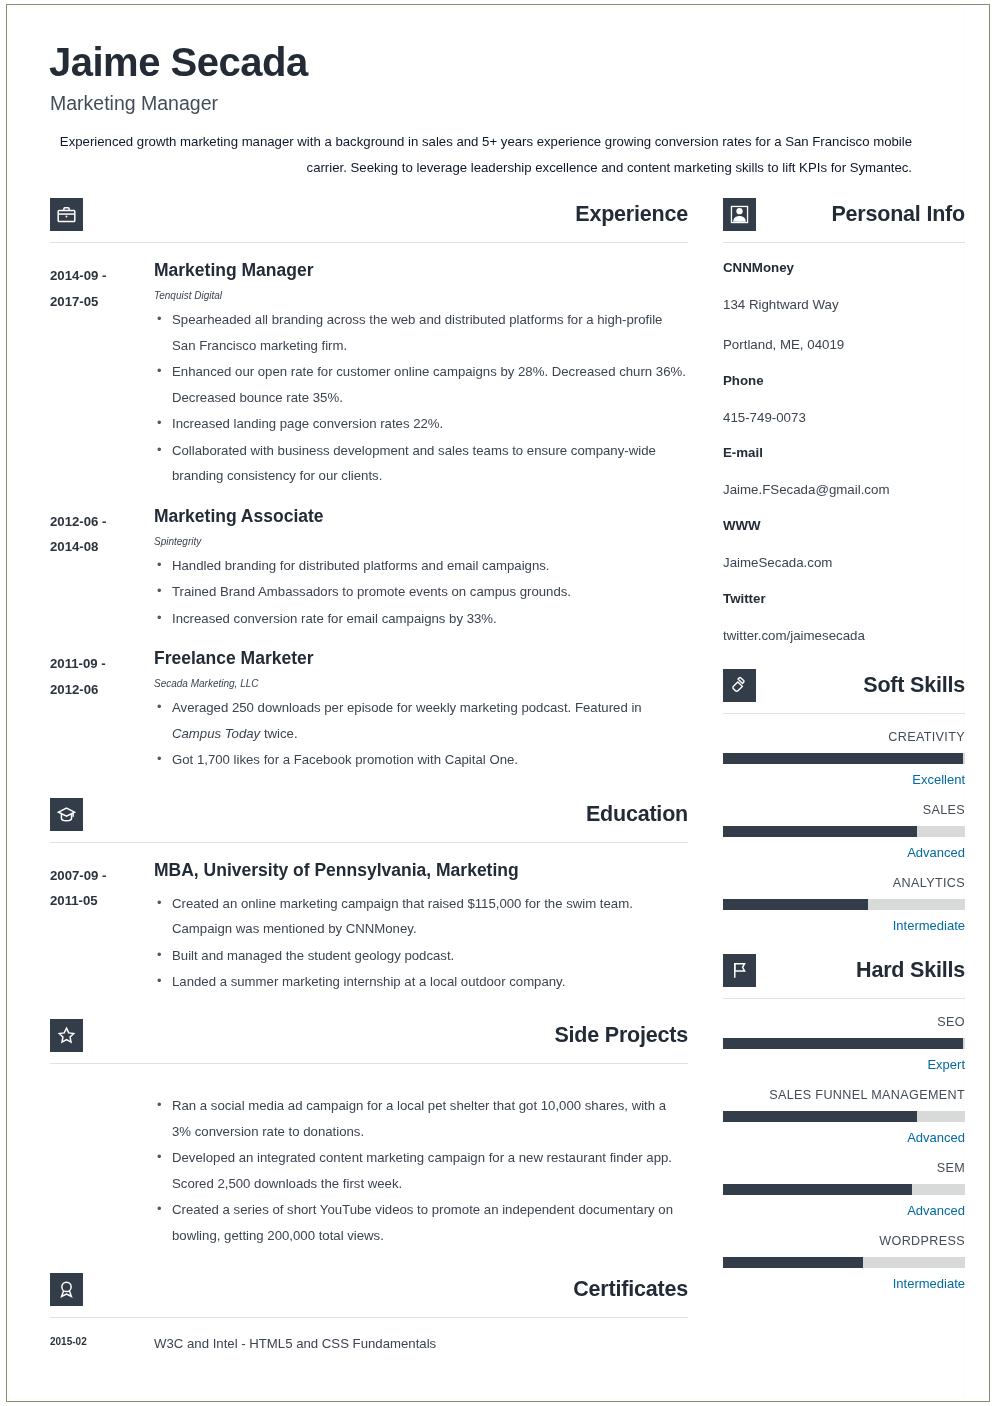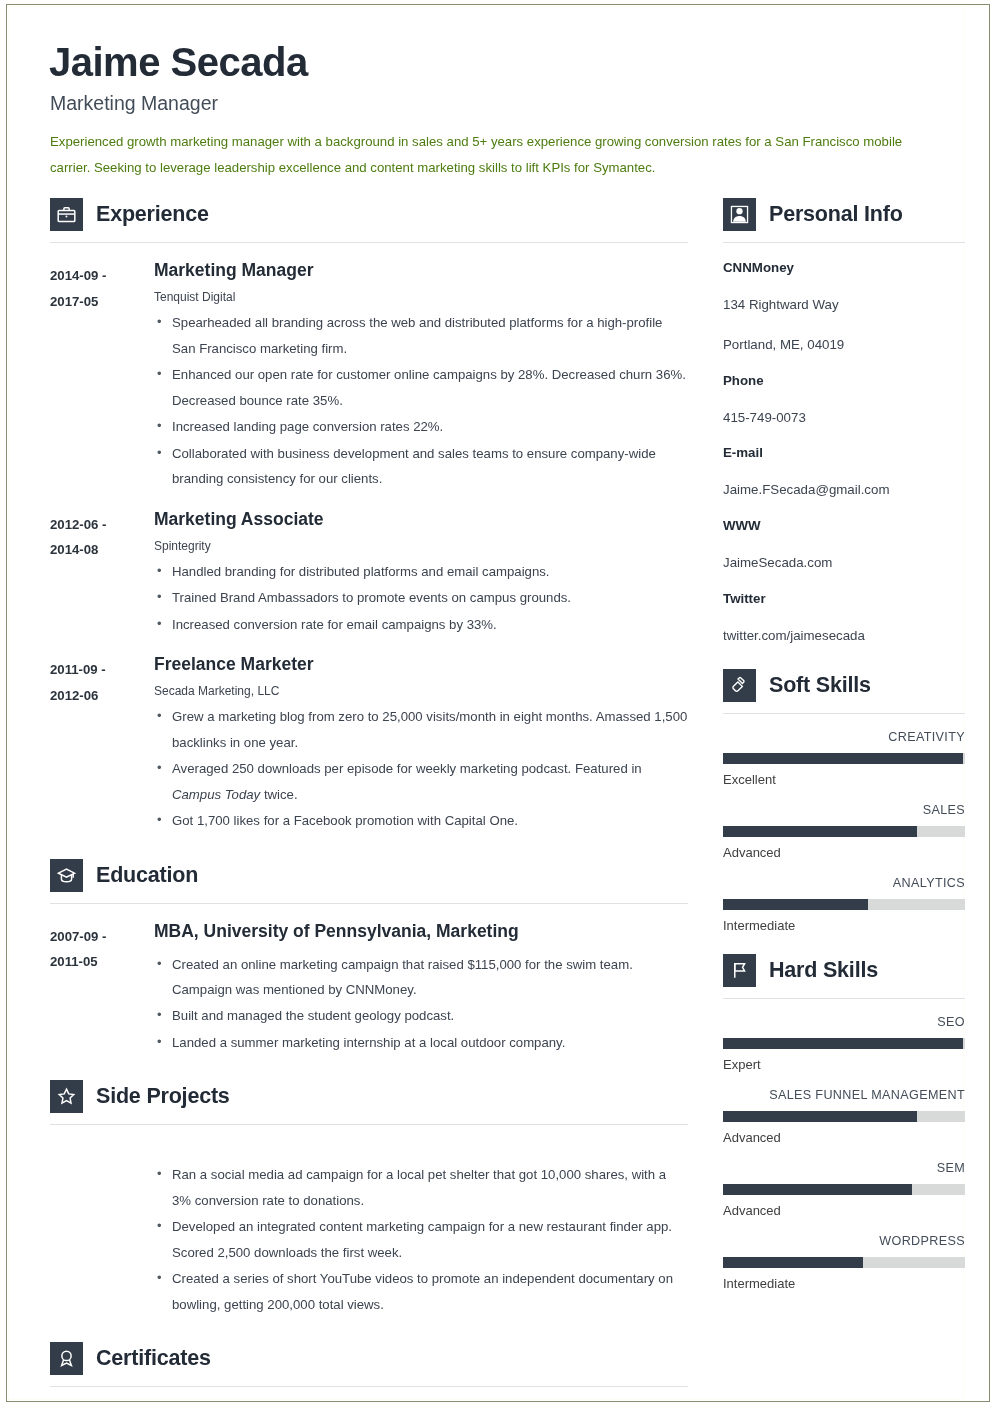--- a/index.html
+++ b/index.html
@@ -39,39 +39,41 @@
   }
   .job-title {
     font-size: 19.5px;
     color: #434d59;
     margin: 9px 0 0 7px;
     font-weight: normal;
   }
   .summary {
     font-size: 13.2px;
     line-height: 1.95;
-    color: #4d7c0f;
+    color: #0f172a;
     margin: 14px 0 0 7px;
     width: 862px;
+    text-align: right;
   }
 
   
   .body-cols {
     display: flex;
     margin-top: 18px;
   }
   .col-left { width: 645px; flex: none; padding-left: 7px; }
   .col-right { width: 242px; flex: none; margin-left: 35px; }
 
   
   .section { margin-top: 0; }
   .sec-head {
     display: flex;
     align-items: center;
-    gap: 13px;
+    gap: 7px;
+    justify-content: space-between;
   }
   .sec-icon {
     width: 33px; height: 33px;
     background: #333c49;
     flex: none;
     display: flex;
     align-items: center;
     justify-content: center;
   }
   .sec-icon svg { display: block; }
@@ -98,21 +100,22 @@
     padding-top: 3px;
   }
   .entry-main { flex: 1; }
   .entry-role {
     font-size: 17.5px;
     font-weight: bold;
     color: #222b36;
     line-height: 1.2;
   }
   .entry-org {
-    font-size: 12px;
+    font-size: 10px;
+    font-style: italic;
     color: #3c4450;
     margin-top: 9px;
   }
   ul.bullets {
     list-style: none;
     margin: 6px 0 0 0;
     padding: 0;
   }
   ul.bullets li {
     position: relative;
@@ -165,21 +168,22 @@
     height: 11px;
     background: #d8dada;
     width: 100%;
   }
   .skill-fill {
     height: 100%;
     background: #333c49;
   }
   .skill-level {
     font-size: 13px;
-    color: #404040;
+    color: #0369a1;
+    text-align: right;
     margin-top: 8px;
   }
 </style>
 </head>
 <body>
 
 <div class="page-frame">
 <div class="page-inner">
 
   <div class="name">Jaime Secada</div>
@@ -230,21 +234,20 @@
             </ul>
           </div>
         </div>
 
         <div class="entry">
           <div class="entry-dates">2011-09 -<br>2012-06</div>
           <div class="entry-main">
             <div class="entry-role">Freelance Marketer</div>
             <div class="entry-org">Secada Marketing, LLC</div>
             <ul class="bullets">
-              <li>Grew a marketing blog from zero to 25,000 visits/month in eight months. Amassed 1,500 backlinks in one year.</li>
               <li><span>Averaged 250 downloads per episode for weekly marketing podcast. Featured in <i>Campus Today</i> twice.</span></li>
               <li>Got 1,700 likes for a Facebook promotion with Capital One.</li>
             </ul>
           </div>
         </div>
       </div>
 
       <div class="section" style="margin-top:25px">
         <div class="sec-head">
           <span class="sec-icon">
@@ -277,21 +280,21 @@
             <svg width="21" height="21" viewBox="0 0 24 24" fill="none" stroke="#ffffff" stroke-width="1.7">
               <path d="M12 3.6l2.55 5.43 5.75.72-4.2 4.05 1.05 5.85L12 16.8l-5.15 2.85L7.9 13.8 3.7 9.75l5.75-.72z"></path>
             </svg>
           </span>
           <span class="sec-title">Side Projects</span>
         </div>
         <div class="sec-rule"></div>
 
         <div class="entry entry-indented">
           <div class="entry-main" style="margin-left:104px">
-            <ul class="bullets" style="margin-top:20px">
+            <ul class="bullets" style="margin-top:12px">
               <li>Ran a social media ad campaign for a local pet shelter that got 10,000 shares, with a 3% conversion rate to donations.</li>
               <li>Developed an integrated content marketing campaign for a new restaurant finder app. Scored 2,500 downloads the first week.</li>
               <li>Created a series of short YouTube videos to promote an independent documentary on bowling, getting 200,000 total views.</li>
             </ul>
           </div>
         </div>
       </div>
 
       <div class="section" style="margin-top:25px">
         <div class="sec-head">

